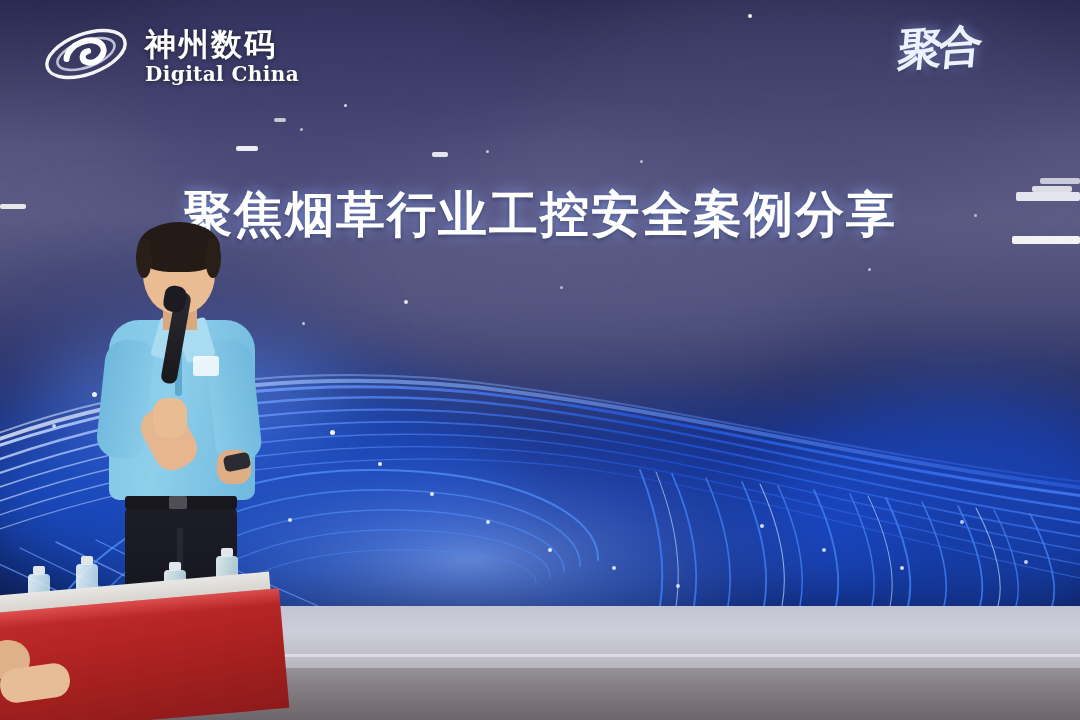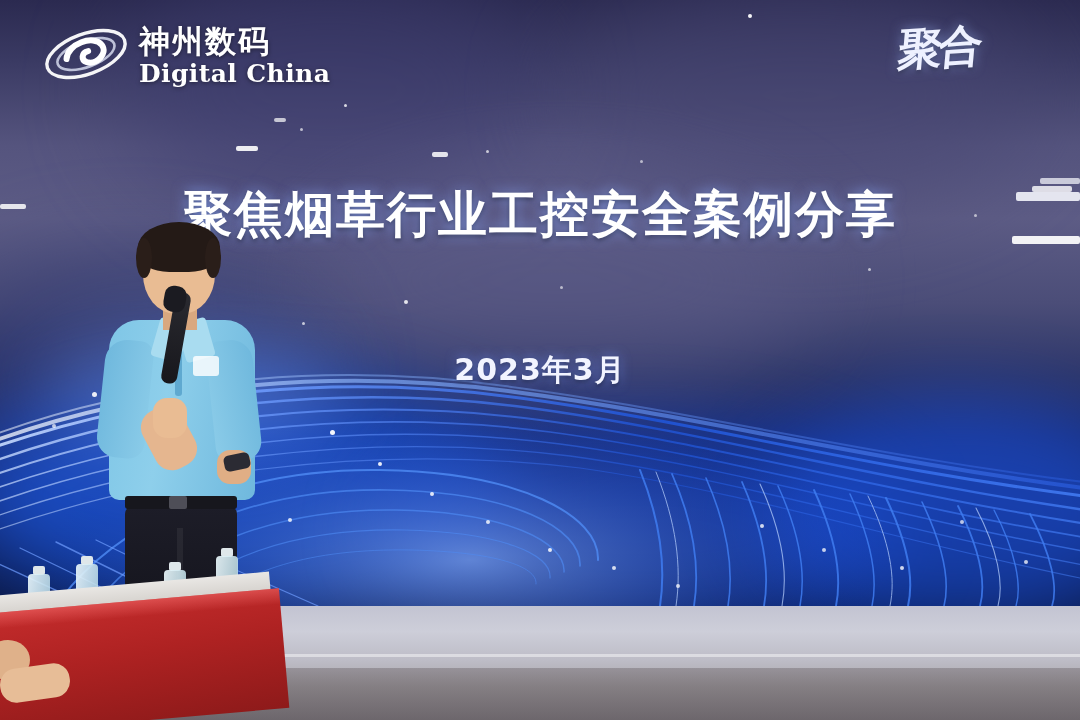--- a/index.html
+++ b/index.html
@@ -81,31 +81,31 @@
     font-family:"DejaVu Sans","Liberation Sans",sans-serif;
     font-weight:700;
     font-size:33px;
     letter-spacing:2px;
     color:#ffffff;
     text-shadow:0 0 14px rgba(130,165,255,.8), 0 2px 5px rgba(0,0,0,.5);
     white-space:nowrap;
   }
 
   
-  #brand-left{position:absolute;left:42px;top:18px;display:flex;align-items:center;gap:9px;}
+  #brand-left{position:absolute;left:42px;top:18px;display:flex;align-items:center;gap:15px;}
   #dc-mark{width:88px;height:72px;flex:none;}
   #dc-words{display:flex;flex-direction:column;line-height:1;padding-top:4px;}
   #dc-cn{
     font-family:"DejaVu Sans","Liberation Sans",sans-serif;
     font-weight:700;font-size:31px;color:#ffffff;letter-spacing:2px;
     text-shadow:0 1px 4px rgba(0,0,0,.5);
   }
   #dc-en{
     font-family:"DejaVu Serif","Liberation Serif",serif;
-    font-weight:700;font-size:25px;color:#ffffff;letter-spacing:.4px;margin-top:4px;
+    font-weight:700;font-size:20px;color:#ffffff;letter-spacing:.4px;margin-top:4px;
     text-shadow:0 1px 4px rgba(0,0,0,.5);
   }
 
   
   #brand-right{position:absolute;right:24px;top:16px;text-align:right;}
   #slogan-cal{
     font-family:"DejaVu Serif","Liberation Serif",serif;
     font-weight:700;font-size:44px;color:#eef1ff;
     letter-spacing:-4px;
     transform:skewX(-9deg) rotate(-4deg);
@@ -334,21 +334,20 @@
       <div class="sparkdash" style="left:1032px;top:186px;width:40px;height:6px;opacity:.8;"></div>
       <div class="sparkdash" style="left:0px;top:204px;width:26px;height:5px;opacity:.85;"></div>
       <div class="sparkdash" style="left:274px;top:118px;width:12px;height:4px;opacity:.7;"></div>
     </div>
 
     <div class="edgebar" style="left:1016px;top:192px;width:64px;height:9px;"></div>
     <div class="edgebar" style="left:1040px;top:178px;width:40px;height:6px;opacity:.75;"></div>
 
     <div id="slide-text">
       <div id="slide-title">聚焦烟草行业工控安全案例分享</div>
-      <div id="slide-date">2023年3月</div>
     </div>
 
     <div id="brand-left">
       <svg id="dc-mark" viewBox="0 0 88 72">
         <g transform="rotate(-20 44 36)">
           <ellipse cx="44" cy="36" rx="41" ry="20" fill="none" stroke="#ffffff" stroke-width="3.4" opacity="0.95"></ellipse>
           <ellipse cx="44" cy="36" rx="30" ry="13" fill="none" stroke="#dfe3f5" stroke-width="2.6" opacity="0.8"></ellipse>
           <path d="M24 34 C 30 20, 58 20, 62 33 C 65 43, 50 50, 42 44 C 37 40, 40 33, 47 34" fill="none" stroke="#ffffff" stroke-width="6" stroke-linecap="round"></path>
         </g>
       </svg>

